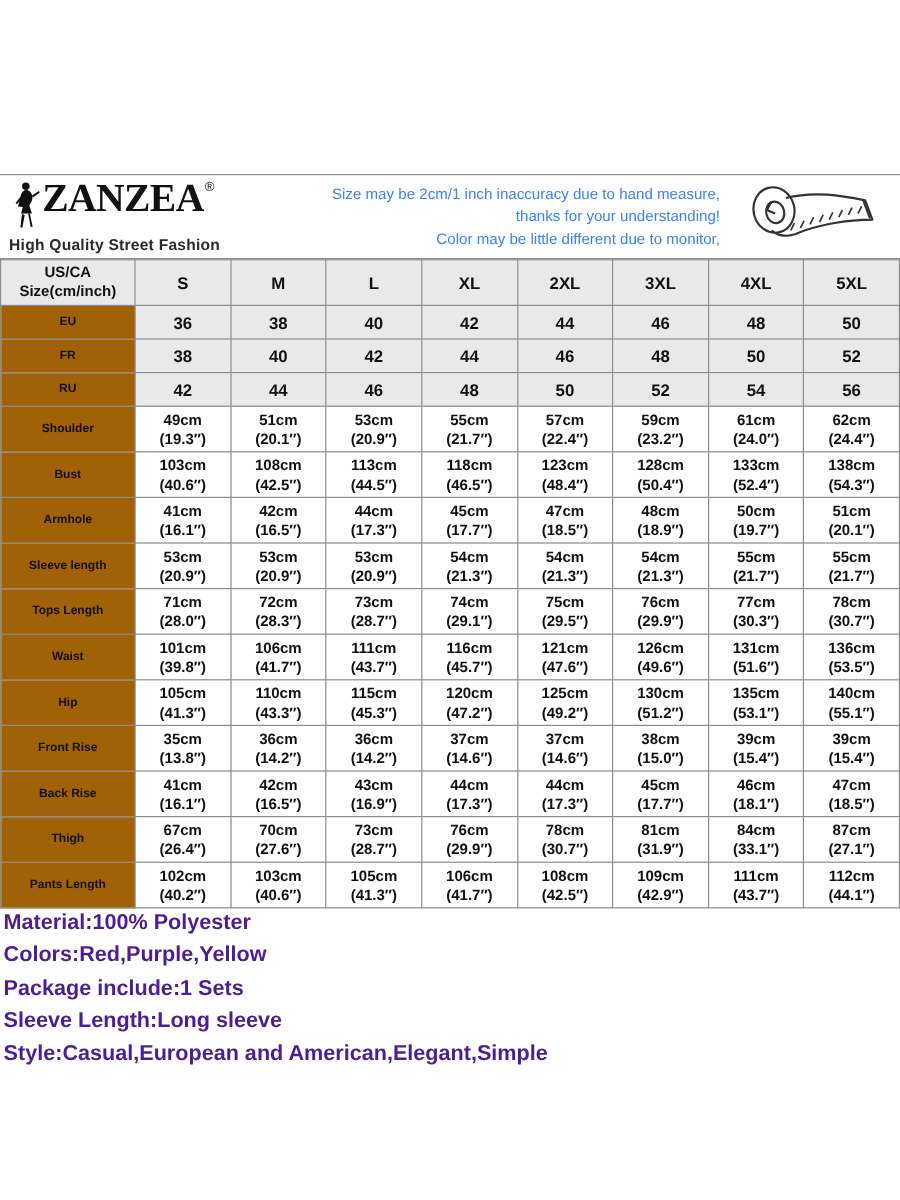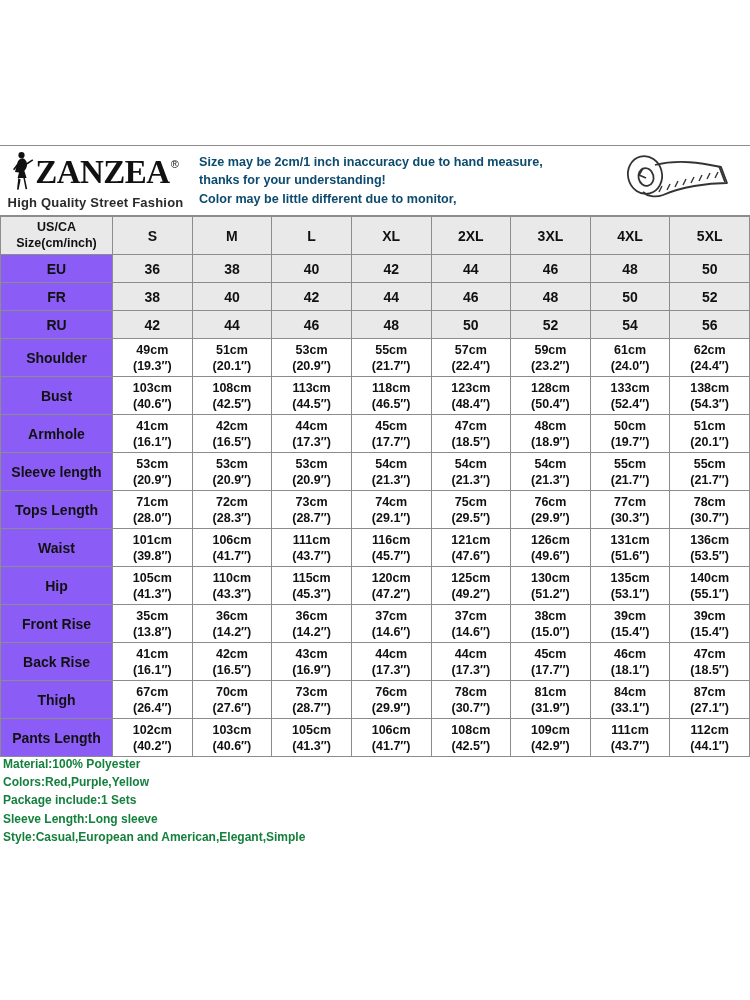--- a/index.html
+++ b/index.html
@@ -31,21 +31,21 @@
     width: 185px;
     height: 71px;
     display: flex;
     flex-direction: column;
     align-items: center;
     justify-content: center;
     padding-left: 6px;
   }
   .brand-row {
     display: flex;
-    align-items: center;
+    align-items: flex-start;
     line-height: 1;
   }
   .brand-name {
     font-family: "Liberation Serif", serif;
     font-size: 33px;
     font-weight: bold;
     letter-spacing: -0.5px;
     color: #111;
     line-height: 0.95;
   }
@@ -57,24 +57,24 @@
   }
   .brand-tag {
     font-size: 13px;
     font-weight: bold;
     color: #2a2a2a;
     letter-spacing: 0.2px;
     margin-top: 1px;
   }
   .banner-text {
     flex: 1;
-    text-align: left;
+    text-align: right;
     font-size: 12.6px;
-    font-weight: bold;
-    color: #0c4a6e;
+    font-weight: normal;
+    color: #3b82f6;
     line-height: 1.45;
     padding-left: 14px;
   }
   .tape-wrap {
     width: 150px;
     height: 71px;
     display: flex;
     align-items: center;
     justify-content: center;
   }
@@ -88,22 +88,22 @@
     table-layout: fixed;
   }
   table.size-table td {
     border: 1px solid #8c8c8c;
     text-align: center;
     vertical-align: middle;
     color: #111111;
   }
   td.rowlabel {
     width: 112px;
-    background: #8b5cf6;
-    font-size: 14px;
+    background: #a16207;
+    font-size: 10px;
     font-weight: bold;
     padding: 2px 2px;
   }
   td.rowlabel.twoline { font-size: 12.5px; line-height: 1.25; margin-left: 24px; }
   td.sizehead {
     background: #e9e9e9;
     font-size: 14px;
     font-weight: bold;
     height: 38px;
   }
@@ -122,23 +122,23 @@
     padding: 1px 0;
   }
   .cm { display: block; }
   .inch { display: block; }
 
   
   .notes {
     position: absolute;
     left: 3px; top: 755px;
     width: 740px;
-    font-size: 12px;
+    font-size: 18px;
     font-weight: bold;
-    color: #15803d;
+    color: #4c1d95;
     line-height: 1.52;
   }
   .notes div { white-space: nowrap; }
 </style>
 </head>
 <body>
 
 <div id="page">
 
   <div class="banner">

